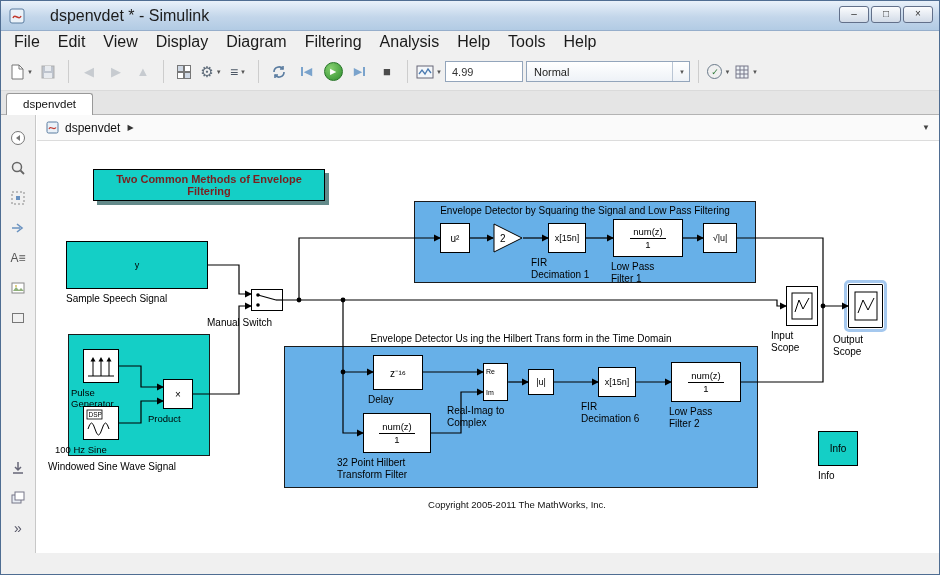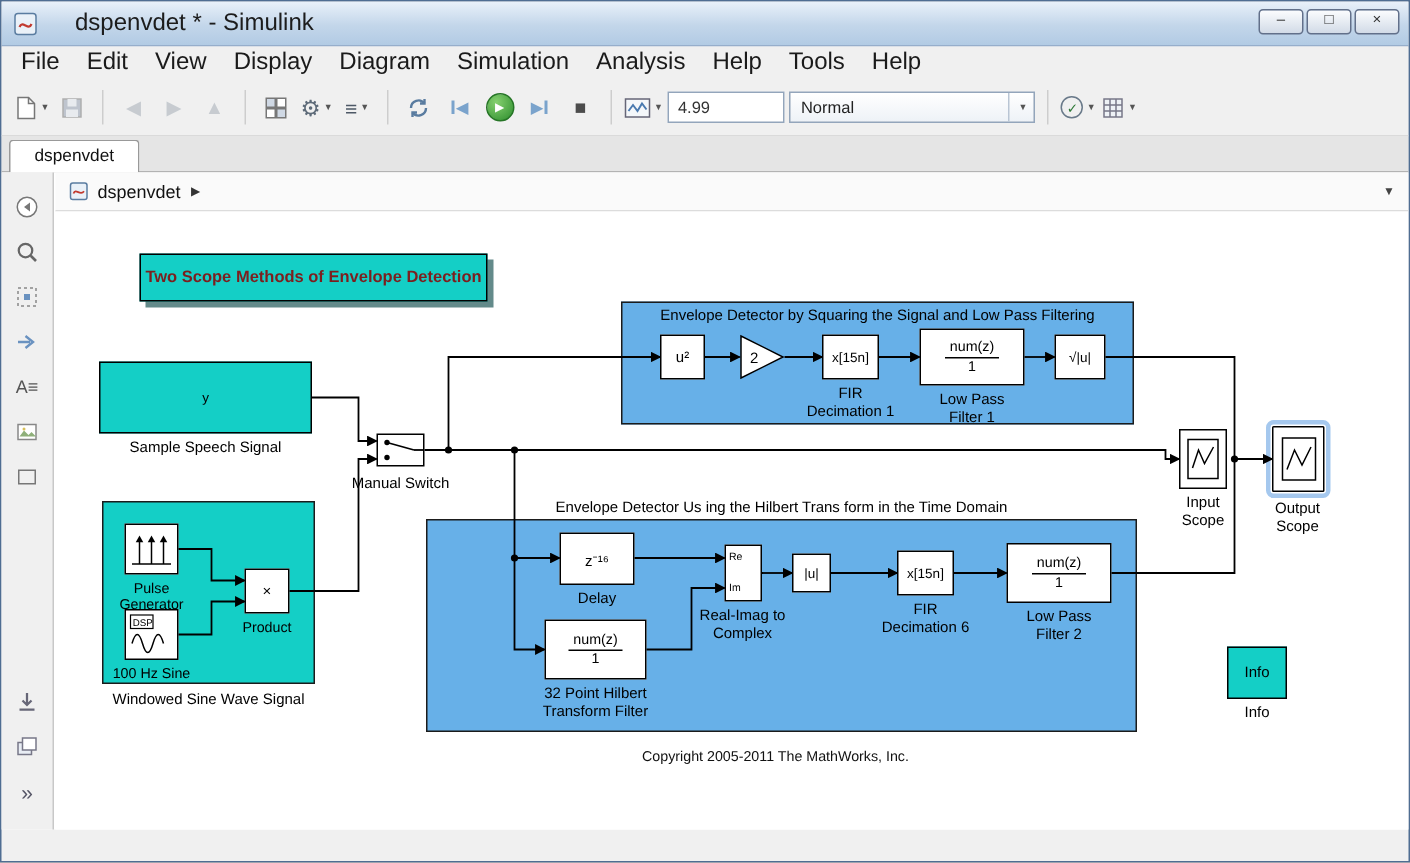--- a/index.html
+++ b/index.html
@@ -50,21 +50,21 @@
   .crumb-arrow{font-size:8px;color:#333;margin-left:7px}
   .crumb-dd{position:absolute;right:9px;font-size:8px;color:#444}
 
   
   .canvas{position:absolute;left:36px;top:26px;right:0;bottom:0;background:#fff;overflow:hidden}
   .area{position:absolute;background:#67b0e8;border:1px solid #1b1b1b}
   .area-title{position:absolute;font-size:10px;color:#000;text-align:center}
   .block{position:absolute;border:1px solid #000;background:#fff;display:flex;align-items:center;justify-content:center;font-size:10px;color:#000}
   .teal{background:#14cfc6}
   .title-block{font-weight:bold;font-size:11px;color:#7c1f1f;box-shadow:4px 4px 0 rgba(15,75,75,.65);text-align:center;padding:2px}
-  .blabel{position:absolute;font-size:10px;color:#000;text-align:center;line-height:1.2}
+  .blabel{position:absolute;font-size:10px;color:#000;line-height:1.2}
   .small-label{font-size:9.5px}
   .frac{display:flex;flex-direction:column;align-items:center;font-size:9.5px;line-height:1.25}
   .fnum{border-bottom:1px solid #000;padding:0 3px}
   .gainwrap{position:absolute;background:transparent;border:none}
   .reim{position:relative;font-size:7px}
   .port-re{position:absolute;left:2px;top:4px}
   .port-im{position:absolute;left:2px;bottom:4px}
   .sel{outline:3px solid #a5c8ee;outline-offset:1px;border-radius:1px}
   .speech-y{font-size:9px}
   .wires{position:absolute;left:0;top:0;width:905px;height:414px;pointer-events:none}
@@ -95,21 +95,21 @@
       <span class="wbtn">×</span>
     </span>
   </div>
 
   <div class="menubar">
     <span class="menu-item">File</span>
     <span class="menu-item">Edit</span>
     <span class="menu-item">View</span>
     <span class="menu-item">Display</span>
     <span class="menu-item">Diagram</span>
-    <span class="menu-item">Simulation</span>
+    <span class="menu-item">Filtering</span>
     <span class="menu-item">Analysis</span>
     <span class="menu-item">Help</span>
     <span class="menu-item">Tools</span>
     <span class="menu-item">Help</span>
   </div>
 
   <div class="toolbar">
     <span class="tbtn">
       <svg width="16" height="16">
           <path d="M3 1h7l4 4v10H3z" fill="#fff" stroke="#777"></path>
@@ -271,21 +271,21 @@
 
     <div class="canvas">
 
       <div class="area" style="left:377px;top:60px;width:342px;height:82px"></div>
       <div class="area" style="left:247px;top:205px;width:474px;height:142px"></div>
       <div class="area-title" style="left:377px;top:64px;width:342px">Envelope Detector by Squaring the Signal and Low Pass Filtering</div>
       <div class="area-title" style="left:247px;top:192px;width:474px">Envelope Detector Us ing the Hilbert Trans form in the Time Domain</div>
 
       <div class="area teal" style="left:31px;top:193px;width:142px;height:122px"></div>
 
-      <div class="block teal title-block" style="left:56px;top:28px;width:232px;height:32px">Two Scope Methods of Envelope Detection</div>
+      <div class="block teal title-block" style="left:56px;top:28px;width:232px;height:32px">Two Common Methods of Envelope Filtering</div>
 
       <div class="block teal" style="left:29px;top:100px;width:142px;height:48px">
         <span class="speech-y">y</span>
       </div>
       <div class="blabel" style="left:29px;top:152px;width:142px">Sample Speech Signal</div>
 
       <div class="block" style="left:214px;top:148px;width:32px;height:22px">
         <svg width="30" height="20">
           <circle cx="6" cy="5" r="1.8" fill="#000"></circle>
             <circle cx="6" cy="15" r="1.8" fill="#000"></circle>

